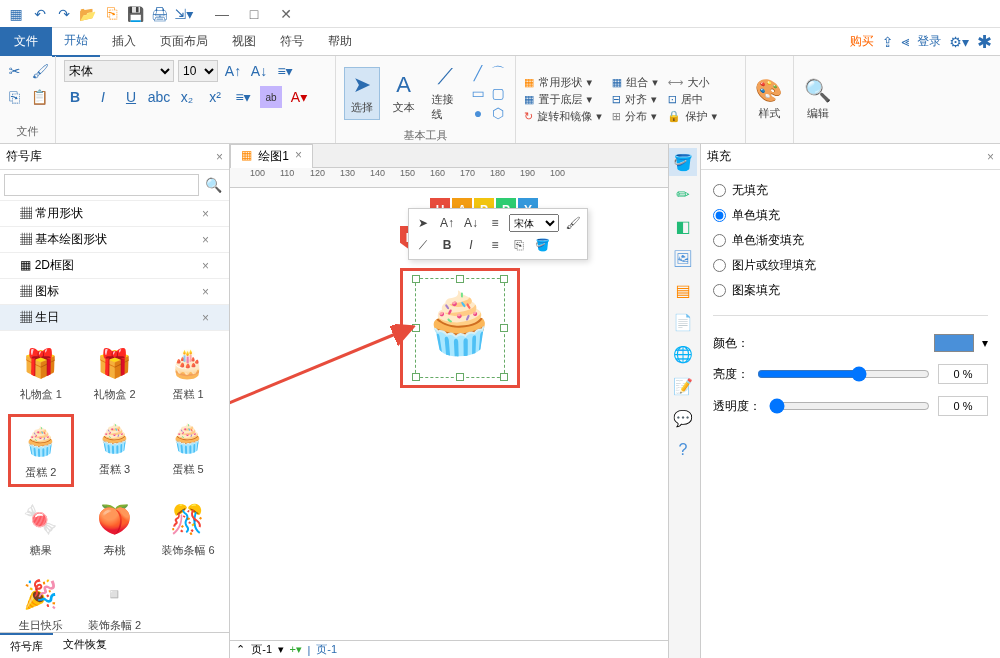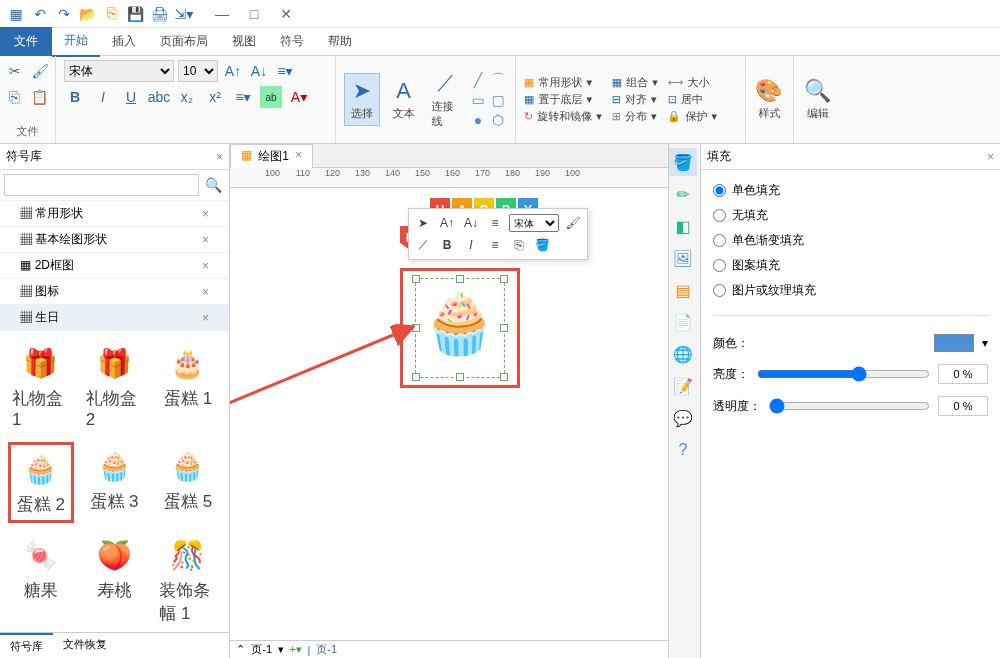--- a/index.html
+++ b/index.html
@@ -46,31 +46,31 @@
 .left-panel { width: 230px; border-right: 1px solid #ccc; display: flex; flex-direction: column; }
 .panel-header { display: flex; align-items: center; justify-content: space-between; padding: 4px 6px; border-bottom: 1px solid #ddd; }
 .search-row { display: flex; padding: 4px; gap: 4px; border-bottom: 1px solid #eee; }
 .search-input { flex: 1; border: 1px solid #ccc; height: 22px; }
 .lib-category { display: flex; justify-content: space-between; align-items: center; padding: 4px 20px; border-bottom: 1px solid #eee; cursor: pointer; }
 .lib-category.active { background: #e8f0f8; }
 .symbol-grid { display: grid; grid-template-columns: repeat(3, 1fr); gap: 8px; padding: 8px; overflow-y: auto; flex: 1; }
 .symbol-item { display: flex; flex-direction: column; align-items: center; gap: 4px; cursor: pointer; padding: 4px; }
 .symbol-item.selected { border: 3px solid #e74c3c; }
 .symbol-icon { width: 50px; height: 40px; display: flex; align-items: center; justify-content: center; font-size: 28px; }
-.symbol-label { font-size: 17px; color: #444; }
+.symbol-label { font-size: 11px; color: #444; }
 .bottom-tabs { display: flex; border-top: 1px solid #ccc; }
 .bottom-tab { padding: 4px 10px; cursor: pointer; font-size: 11px; }
 .bottom-tab.active { border-top: 2px solid #2b6cb0; }
 
 
 .canvas-area { flex: 1; display: flex; flex-direction: column; position: relative; }
 .doc-tab { display: flex; align-items: center; height: 24px; background: #f0f0f0; border-bottom: 1px solid #ccc; }
 .doc-tab-item { padding: 3px 10px; background: #fff; border: 1px solid #ccc; border-bottom: none; display: flex; gap: 6px; cursor: pointer; }
 .ruler-h { height: 20px; background: #f8f8f8; border-bottom: 1px solid #ccc; display: flex; font-size: 9px; color: #666; padding-left: 20px; }
-.ruler-tick { width: 30px; text-align: right; }
+.ruler-tick { width: 30px; text-align: left; }
 .canvas { flex: 1; background: #fff; position: relative; overflow: hidden; }
 .canvas-content { position: absolute; left: 30px; top: 10px; }
 .banner-row { display: flex; gap: 2px; margin-bottom: 4px; }
 .pennant { width: 20px; height: 24px; display: flex; align-items: center; justify-content: center; color: #fff; font-weight: bold; font-size: 12px; clip-path: polygon(0 0, 100% 0, 100% 70%, 50% 100%, 0 70%); }
 .selection-box { position: absolute; border: 3px solid #e74c3c; left: 170px; top: 80px; width: 120px; height: 120px; }
 .cupcake-selected { position: absolute; left: 185px; top: 90px; width: 90px; height: 100px; border: 1px dashed #6a6; }
 .handle { position: absolute; width: 8px; height: 8px; background: #fff; border: 1px solid #6a6; }
 .float-toolbar { position: absolute; right: 80px; top: 20px; background: #fff; border: 1px solid #ccc; padding: 4px; display: flex; flex-direction: column; gap: 2px; box-shadow: 2px 2px 6px rgba(0,0,0,0.15); }
 .float-row { display: flex; gap: 4px; align-items: center; }
 .float-btn { width: 20px; height: 20px; cursor: pointer; display: flex; align-items: center; justify-content: center; font-size: 12px; color: #444; }
@@ -116,20 +116,28 @@
 
 <div class="menubar">
   <div class="menu-file">文件</div>
   <div class="menu-item active">开始</div>
   <div class="menu-item">插入</div>
   <div class="menu-item">页面布局</div>
   <div class="menu-item">视图</div>
   <div class="menu-item">符号</div>
   <div class="menu-item">帮助</div>
   <div class="menu-spacer"></div>
+  <div class="menu-right">
+    <span class="buy-link">购买</span>
+    <span class="menu-right-btn">⇪</span>
+    <span class="menu-right-btn">⪡</span>
+    <span style="color:#2b6cb0;cursor:pointer">登录</span>
+    <span class="menu-right-btn">⚙▾</span>
+    <span class="menu-right-btn" style="font-size:18px">✱</span>
+  </div>
 </div>
 
 <div class="ribbon">
   <div class="ribbon-group" style="width:56px">
     <div class="ribbon-group-content" style="flex-direction:column;gap:4px">
       <div style="display:flex;gap:4px">
         <div class="small-btn">✂</div>
         <div class="small-btn">🖌</div>
       </div>
       <div style="display:flex;gap:4px">
@@ -156,21 +164,21 @@
         <div class="small-btn">
             <i>I</i>
           </div>
         <div class="small-btn">
             <u>U</u>
           </div>
         <div class="small-btn">abc</div>
         <div class="small-btn">x₂</div>
         <div class="small-btn">x²</div>
         <div class="small-btn">≡▾</div>
-        <div class="small-btn" style="background:#86efac;color:#333;font-size:10px">ab</div>
+        <div class="small-btn" style="background:#c4b5fd;color:#333;font-size:10px">ab</div>
         <div class="small-btn" style="color:#c00">A▾</div>
       </div>
     </div>
   </div>
 
   <div class="ribbon-group" style="width:180px">
     <div class="ribbon-group-content">
       <div class="big-tool active">
         <div class="big-tool-icon">➤</div>
         <div class="big-tool-label">选择</div>
@@ -191,20 +199,21 @@
         <div class="shape-row">
           <div class="shape-cell">▭</div>
           <div class="shape-cell">▢</div>
         </div>
         <div class="shape-row">
           <div class="shape-cell">●</div>
           <div class="shape-cell">⬡</div>
         </div>
       </div>
     </div>
+    <div class="ribbon-group-label">基本工具</div>
   </div>
 
   <div class="ribbon-group" style="width:230px">
     <div class="ribbon-group-content" style="gap:10px">
       <div class="arrange-col">
         <div class="arrange-item"><span style="color:#f80">▦</span><span>常用形状</span>▾</div>
         <div class="arrange-item"><span style="color:#2b6cb0">▦</span><span>置于底层</span>▾</div>
         <div class="arrange-item"><span style="color:#e74c3c">↻</span><span>旋转和镜像</span>▾</div>
       </div>
       <div class="arrange-col">
@@ -306,21 +315,21 @@
         <div class="symbol-item">
           <div class="symbol-icon">🍬</div>
           <div class="symbol-label">糖果</div>
         </div>
         <div class="symbol-item">
           <div class="symbol-icon">🍑</div>
           <div class="symbol-label">寿桃</div>
         </div>
         <div class="symbol-item">
           <div class="symbol-icon">🎊</div>
-          <div class="symbol-label">装饰条幅 1</div>
+          <div class="symbol-label">装饰条幅 6</div>
         </div>
         <div class="symbol-item">
           <div class="symbol-icon">🎉</div>
           <div class="symbol-label">生日快乐</div>
         </div>
         <div class="symbol-item">
           <div class="symbol-icon">▫️</div>
           <div class="symbol-label">装饰条幅 2</div>
         </div>
       </div>
@@ -440,38 +449,38 @@
     <div class="side-btn" style="color:#4a90d9">?</div>
   </div>
 
   <div class="right-panel">
     <div class="panel-header">
       <span>填充</span>
       <span class="close-x">×</span>
     </div>
     <div class="fill-section" id="fill-opts">
         <label class="radio-row">
+          <input type="radio" name="fill" style="">
+          <span>无填充</span>
+        </label>
+        <label class="radio-row">
           <input type="radio" name="fill" checked="" style="">
           <span>单色填充</span>
-        </label>
-        <label class="radio-row">
-          <input type="radio" name="fill" style="">
-          <span>无填充</span>
         </label>
         <label class="radio-row">
           <input type="radio" name="fill" style="">
           <span>单色渐变填充</span>
         </label>
         <label class="radio-row">
           <input type="radio" name="fill" style="">
-          <span>图案填充</span>
+          <span>图片或纹理填充</span>
         </label>
         <label class="radio-row">
           <input type="radio" name="fill" style="">
-          <span>图片或纹理填充</span>
+          <span>图案填充</span>
         </label>
       </div>
     <hr style="margin:4px 12px;border:none;border-top:1px solid #ddd">
     <div class="fill-section">
       <div class="prop-row">
         <span>颜色：</span>
         <div style="flex:1"></div>
         <div class="color-swatch"></div>
         <span style="cursor:pointer">▾</span>
       </div>

